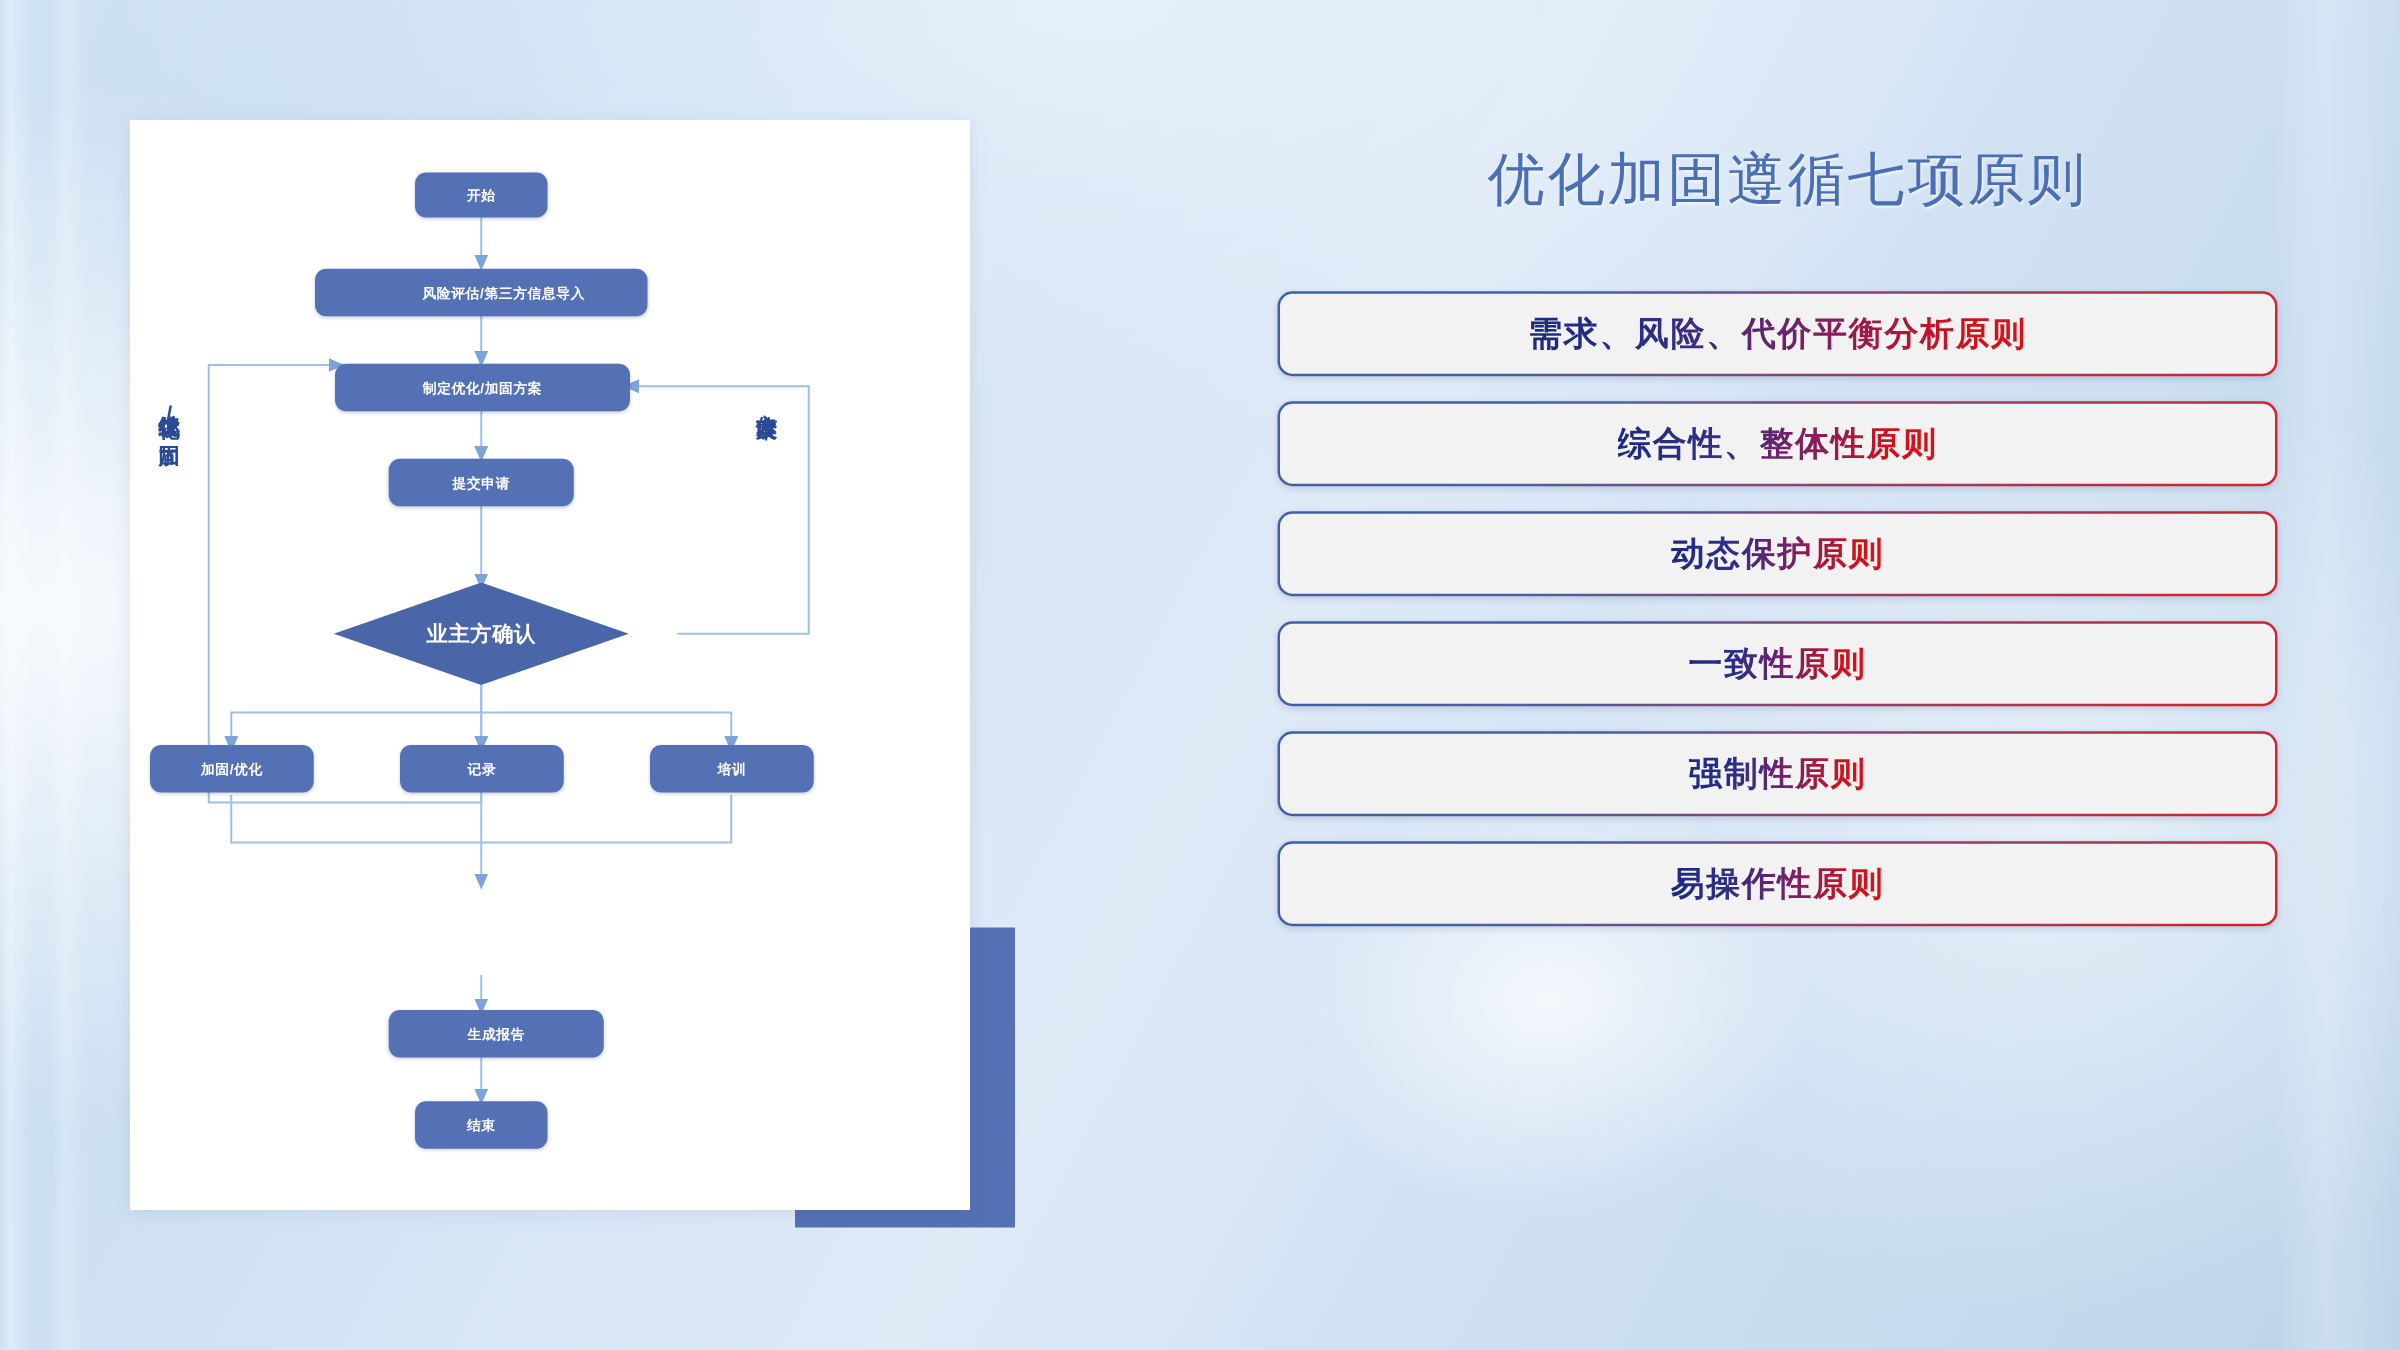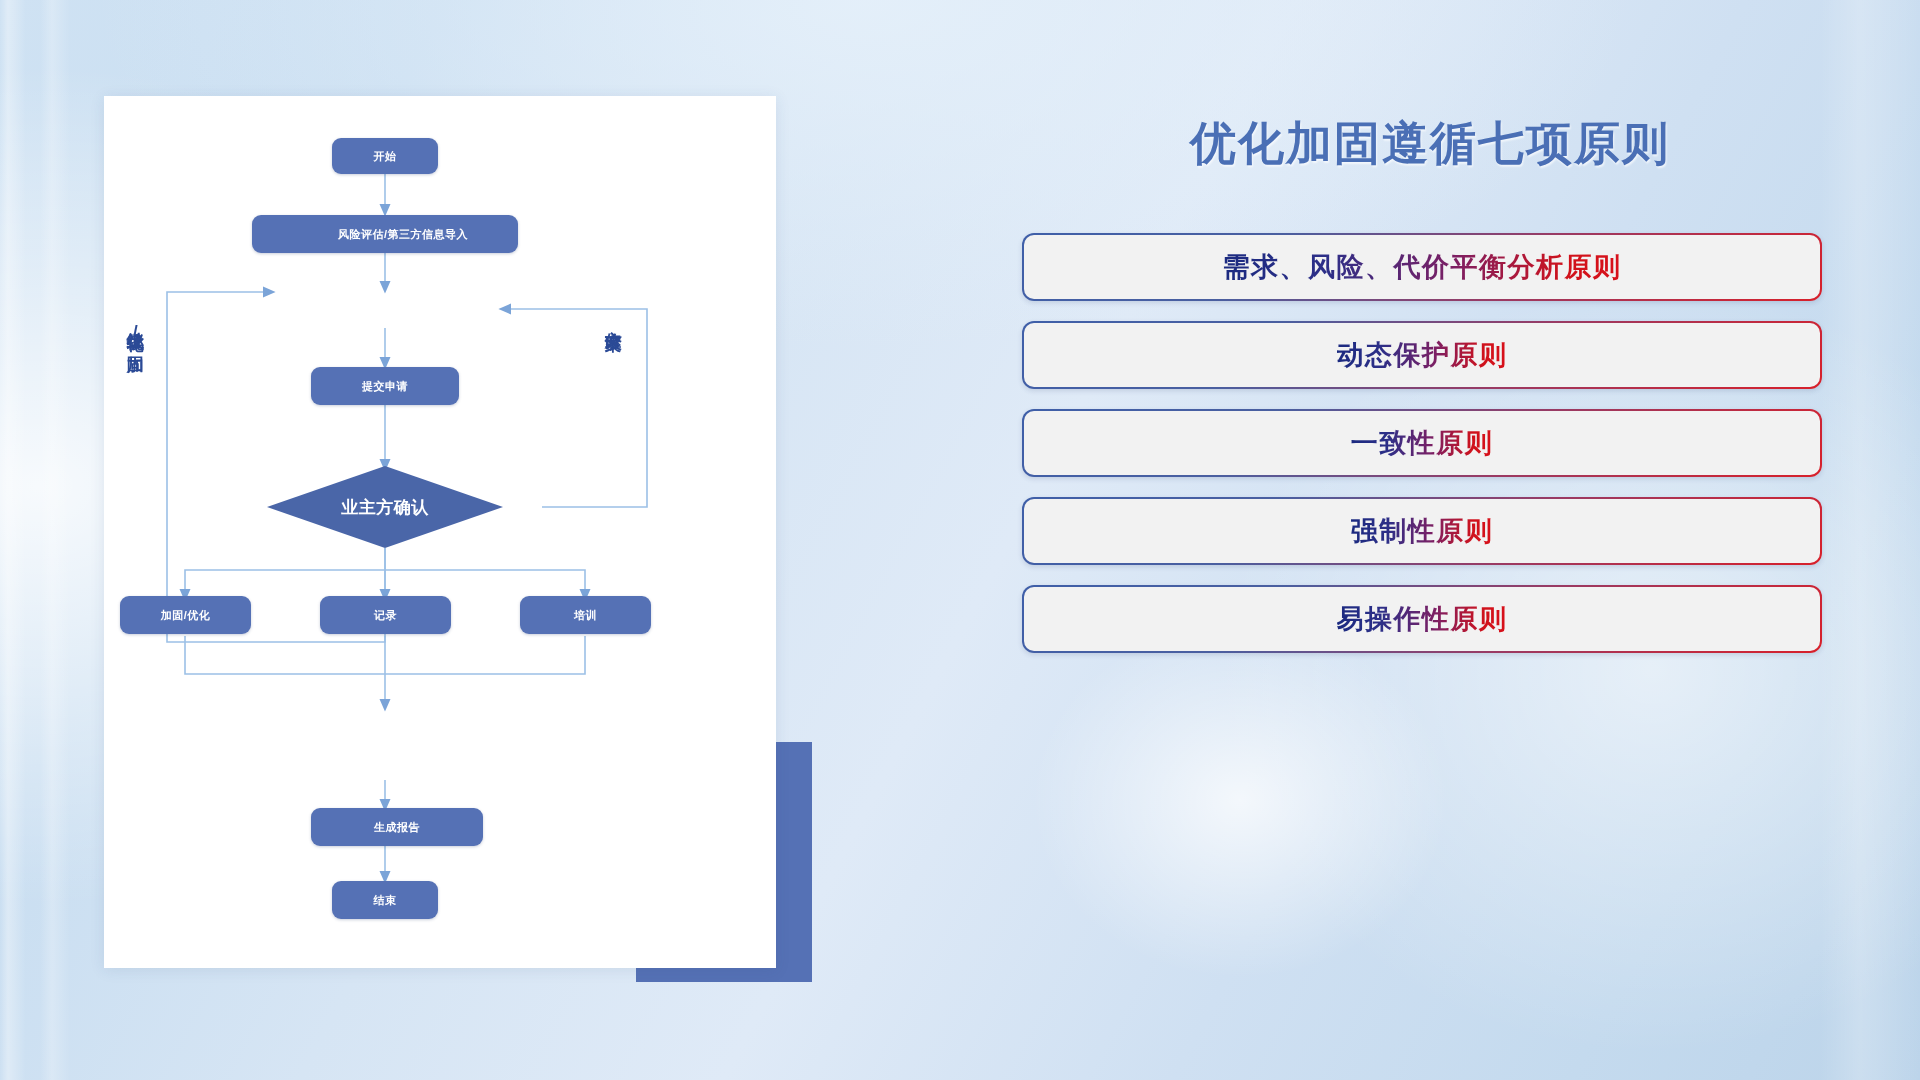--- a/index.html
+++ b/index.html
@@ -85,21 +85,21 @@
     letter-spacing: 1px;
   }
 
   
   .title {
     position: absolute;
     left: 1150px; top: 113px;
     width: 560px;
     text-align: center;
     font-size: 46px;
-    font-weight: 700;
+    font-weight: 400;
     letter-spacing: 2px;
     color: #4a6fb5;
     text-shadow: 1px 2px 2px rgba(255,255,255,0.65);
   }
   .principles {
     position: absolute;
     left: 1022px; top: 233px;
     width: 800px;
   }
   .pill-wrap {
@@ -180,20 +180,23 @@
     </svg>
 
     <div class="node" style="left:228px; top:42px; width:106px; height:36px;">
       <span>开始</span>
     </div>
 
     <div class="node" style="left:148px; top:119px; width:266px; height:38px;padding-left:36px;">
       <span>风险评估/第三方信息导入</span>
     </div>
 
+    <div class="node" style="left:164px; top:195px; width:236px; height:38px;">
+      <span>制定优化/加固方案</span>
+    </div>
 
     <div class="node" style="left:207px; top:271px; width:148px; height:38px;">
       <span>提交申请</span>
     </div>
 
     <div class="diamond-wrap" style="left:163px; top:370px; width:236px; height:82px;">
       <div class="diamond-shape"></div>
       <div class="diamond-label">业主方确认</div>
     </div>
 
@@ -229,20 +232,27 @@
 <div class="principles">
 
   <div class="pill-wrap">
     <div class="pill">
       <div class="pill-face">
         <span class="pill-text">需求、风险、代价平衡分析原则</span>
       </div>
     </div>
   </div>
 
+  <div class="pill-wrap">
+    <div class="pill">
+      <div class="pill-face">
+        <span class="pill-text">综合性、整体性原则</span>
+      </div>
+    </div>
+  </div>
 
   <div class="pill-wrap">
     <div class="pill">
       <div class="pill-face">
         <span class="pill-text">动态保护原则</span>
       </div>
     </div>
   </div>
 
 

